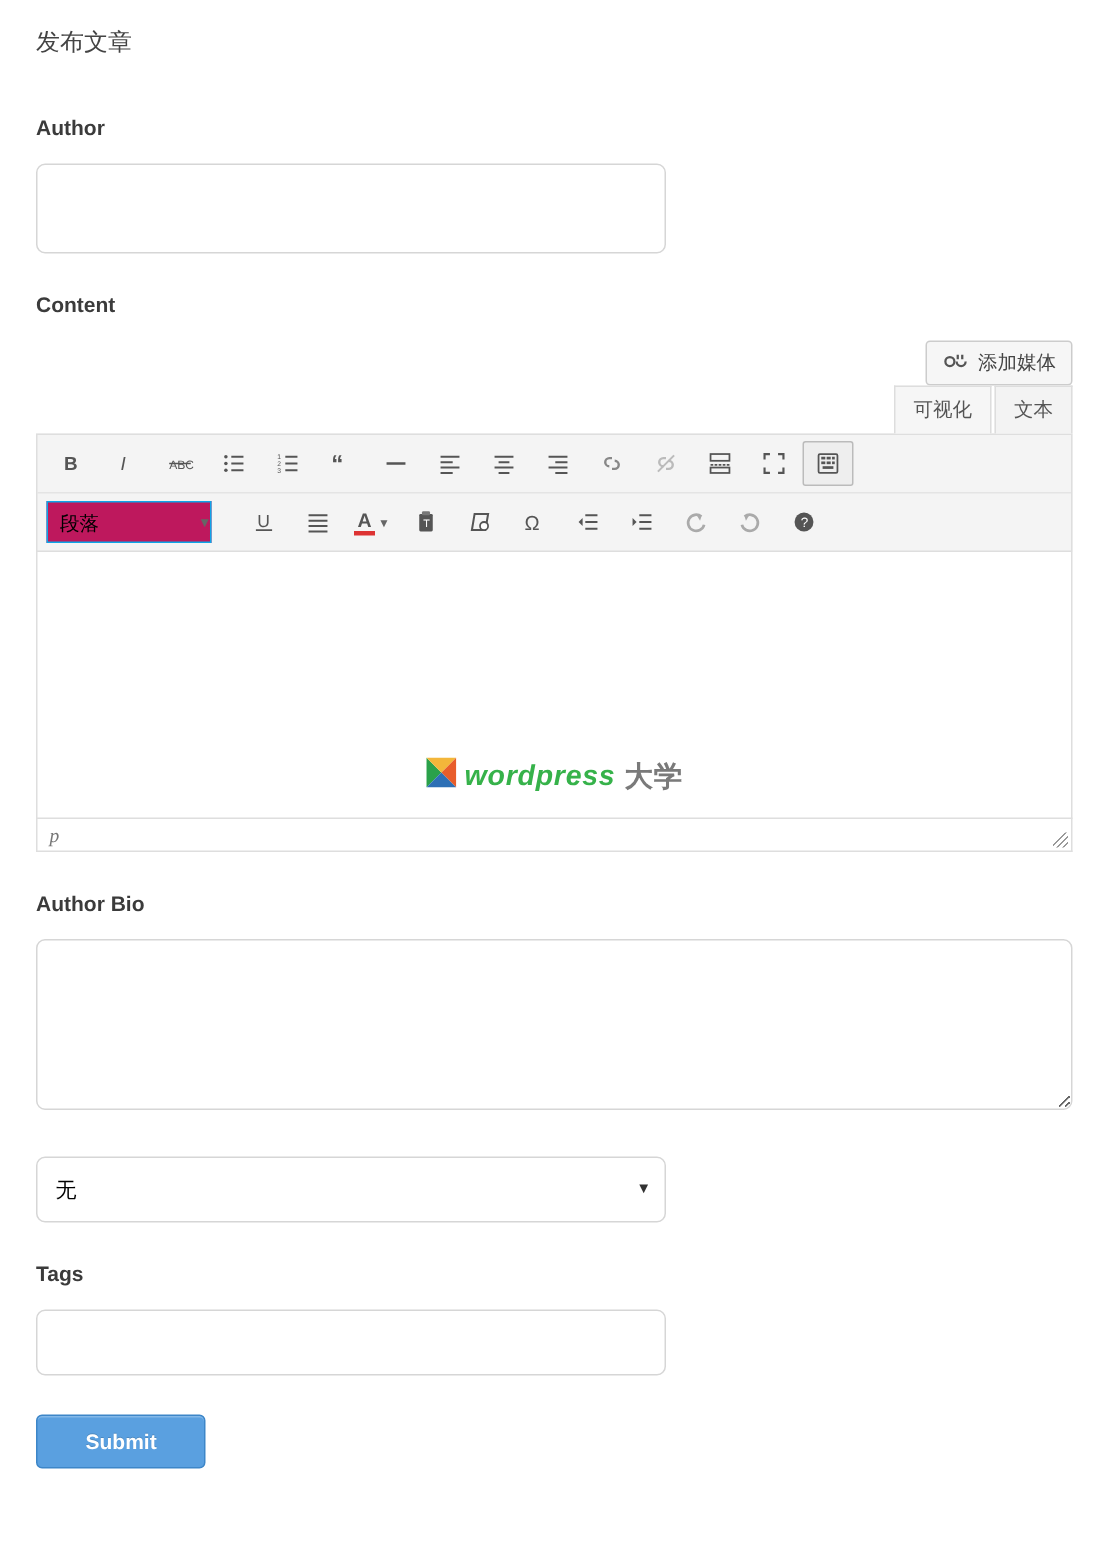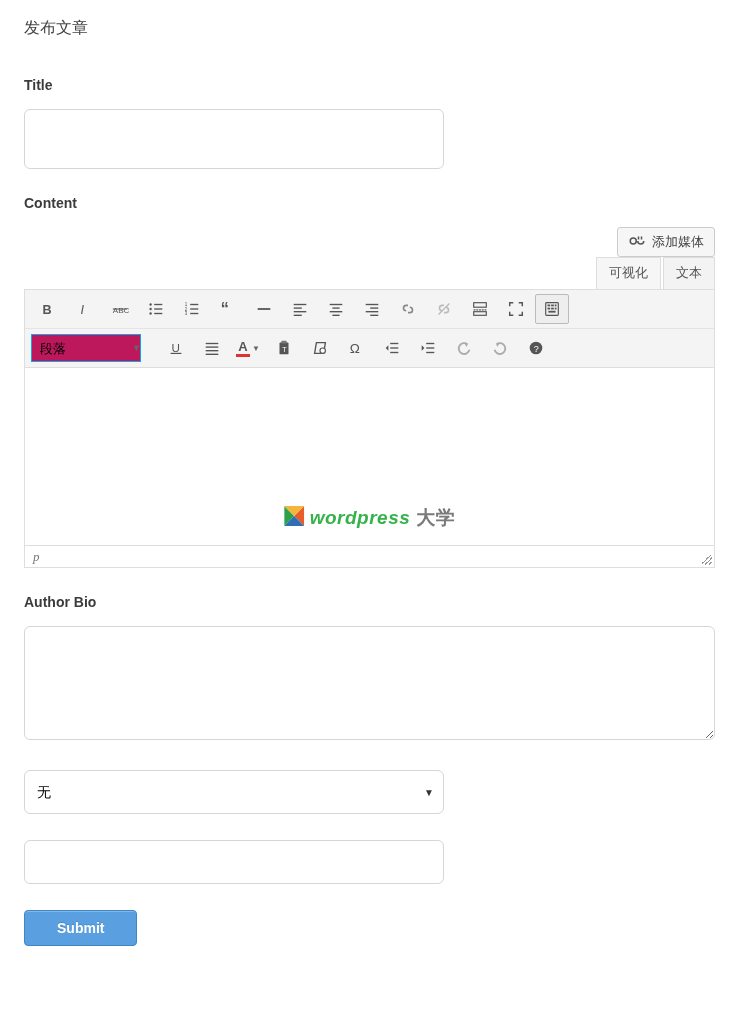--- a/index.html
+++ b/index.html
@@ -44,21 +44,21 @@
 .color-a .bar { width: 14px; height: 3px; background: #d33; margin-top: 1px; }
 </style>
 </head>
 <body>
 
 
 
 <h1 class="page-title">发布文章</h1>
 
 <div class="field-group">
-  <label class="field-label">Title</label>
+  <label class="field-label">Author</label>
   <input type="text" class="text-input" style="">
 </div>
 
 <div class="field-group">
   <label class="field-label">Content</label>
 
   <div class="editor-top-row">
     <button class="add-media-btn">
       <span>
         <svg class="media-icon" viewBox="0 0 24 18">
@@ -295,19 +295,20 @@
 <div class="field-group">
   <div class="select-wrap">
     <select class="select-input">
       <option>无</option>
     </select>
     <span class="select-caret">▼</span>
   </div>
 </div>
 
 <div class="field-group">
+  <label class="field-label">Tags</label>
   <input type="text" class="tags-input" style="">
 </div>
 
 <button class="submit-btn">Submit</button>
 
 
 
 
 </body></html>

